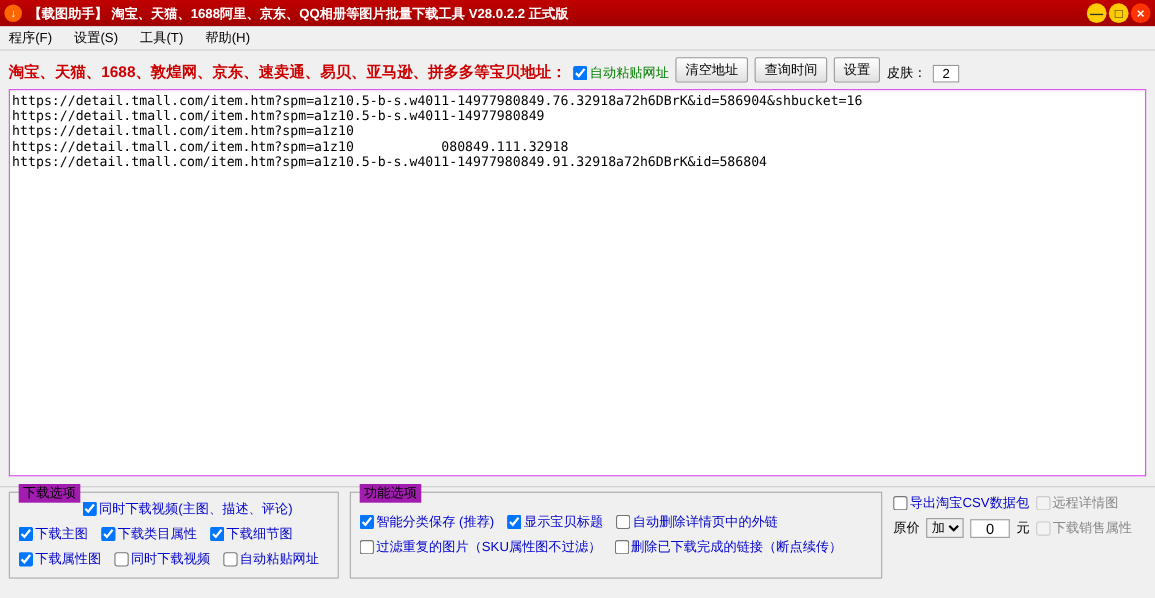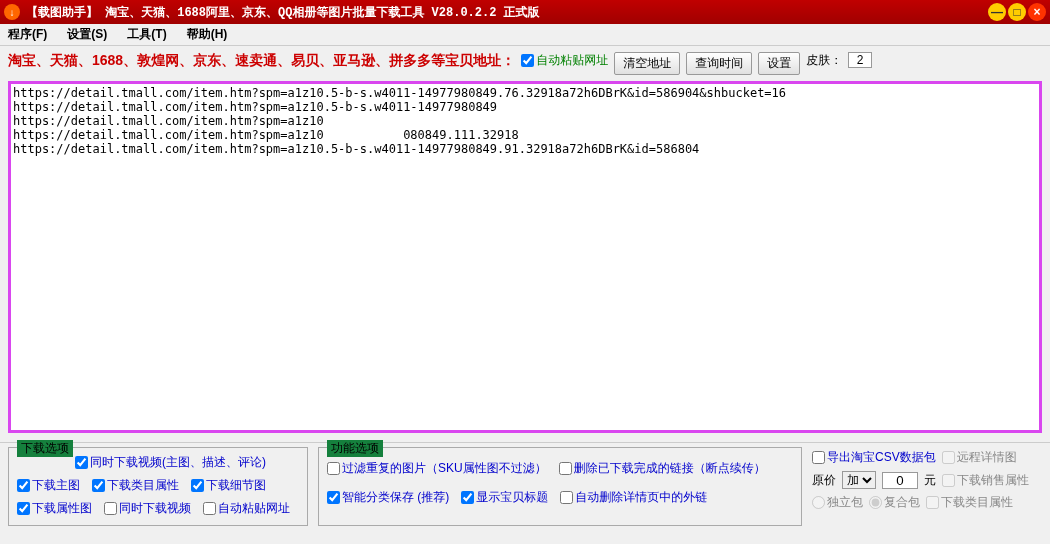--- a/index.html
+++ b/index.html
@@ -32,21 +32,20 @@
       border-radius: 50%;
       margin-right: 6px;
       display: flex;
       align-items: center;
       justify-content: center;
       color: white;
       font-size: 10px;
     }
     .title-text {
       flex: 1;
-      font-family: Liberation Mono, monospace;
     }
     .window-controls {
       display: flex;
       gap: 2px;
     }
     .win-btn {
       width: 18px;
       height: 18px;
       border-radius: 50%;
       display: flex;
@@ -63,25 +62,24 @@
       background: #f0f0f0;
       height: 22px;
       display: flex;
       align-items: center;
       padding: 0 8px;
       border-bottom: 1px solid #ccc;
       gap: 20px;
     }
     .menu-item {
       cursor: pointer;
-      font-weight: bold;
     }
     .header-row {
       display: flex;
-      align-items: flex-start;
+      align-items: flex-end;
       padding: 6px 8px;
       gap: 6px;
     }
     .header-label {
       color: #cc0000;
       font-size: 14px;
       font-weight: bold;
     }
     .checkbox-label {
       display: flex;
@@ -109,21 +107,21 @@
     .skin-input {
       width: 24px;
       border: 1px solid #999;
       text-align: center;
       font-size: 12px;
     }
     .url-textarea {
       margin: 0 8px;
       width: calc(100% - 16px);
       height: 352px;
-      border: 3px solid #d946ef;
+      border: 1px solid #d946ef;
       font-family: "SimSun", monospace;
       font-size: 12px;
       padding: 2px;
       resize: none;
       overflow-y: scroll;
       white-space: pre;
       background: white;
     }
     .bottom-panel {
       display: flex;
@@ -134,21 +132,21 @@
     }
     .fieldset {
       border: 1px solid #aaa;
       padding: 6px 8px 8px 8px;
       position: relative;
     }
     .fieldset-legend {
       position: absolute;
       top: -8px;
       left: 8px;
-      background: #15803d;
+      background: #a21caf;
       padding: 0 4px;
       font-size: 12px;
     }
     .download-options {
       width: 300px;
     }
     .function-options {
       flex: 1;
     }
     .right-options {
@@ -272,42 +270,42 @@
       </label>
       <label class="checkbox-label blue">
         <input type="checkbox" style="">
         <span>自动粘贴网址</span>
       </label>
     </div>
   </div>
 
   <div class="fieldset function-options">
     <span class="fieldset-legend">功能选项</span>
+    <div class="option-row" style="margin-top:12px">
+      <label class="checkbox-label blue">
+        <input type="checkbox" checked="" style="">
+        <span>智能分类保存 (推荐)</span>
+      </label>
+      <label class="checkbox-label blue">
+        <input type="checkbox" checked="" style="">
+        <span>显示宝贝标题</span>
+      </label>
+      <label class="checkbox-label blue">
+        <input type="checkbox" style="">
+        <span>自动删除详情页中的外链</span>
+      </label>
+    </div>
     <div class="option-row">
       <label class="checkbox-label blue">
         <input type="checkbox" style="">
         <span>过滤重复的图片（SKU属性图不过滤）</span>
       </label>
       <label class="checkbox-label blue">
         <input type="checkbox" style="">
         <span>删除已下载完成的链接（断点续传）</span>
-      </label>
-    </div>
-    <div class="option-row" style="margin-top:12px">
-      <label class="checkbox-label blue">
-        <input type="checkbox" checked="" style="">
-        <span>智能分类保存 (推荐)</span>
-      </label>
-      <label class="checkbox-label blue">
-        <input type="checkbox" checked="" style="">
-        <span>显示宝贝标题</span>
-      </label>
-      <label class="checkbox-label blue">
-        <input type="checkbox" style="">
-        <span>自动删除详情页中的外链</span>
       </label>
     </div>
   </div>
 
   <div class="right-options">
     <div class="right-row">
       <label class="checkbox-label blue">
         <input type="checkbox" style="">
         <span>导出淘宝CSV数据包</span>
       </label>
@@ -321,31 +319,17 @@
       <select class="price-select">
         <option>加</option>
       </select>
       <input class="price-input" value="0" style="">
       <span>元</span>
       <label class="checkbox-label disabled">
         <input type="checkbox" disabled="" style="">
         <span>下载销售属性</span>
       </label>
     </div>
-    <div class="right-row">
-      <label class="radio-label">
-        <input type="radio" name="pkg" disabled="" style="">
-        <span>独立包</span>
-      </label>
-      <label class="radio-label">
-        <input type="radio" name="pkg" checked="" disabled="" style="">
-        <span>复合包</span>
-      </label>
-      <label class="checkbox-label disabled">
-        <input type="checkbox" disabled="" style="">
-        <span>下载类目属性</span>
-      </label>
-    </div>
   </div>
 </div>
 
 
 
 
 </body></html>

